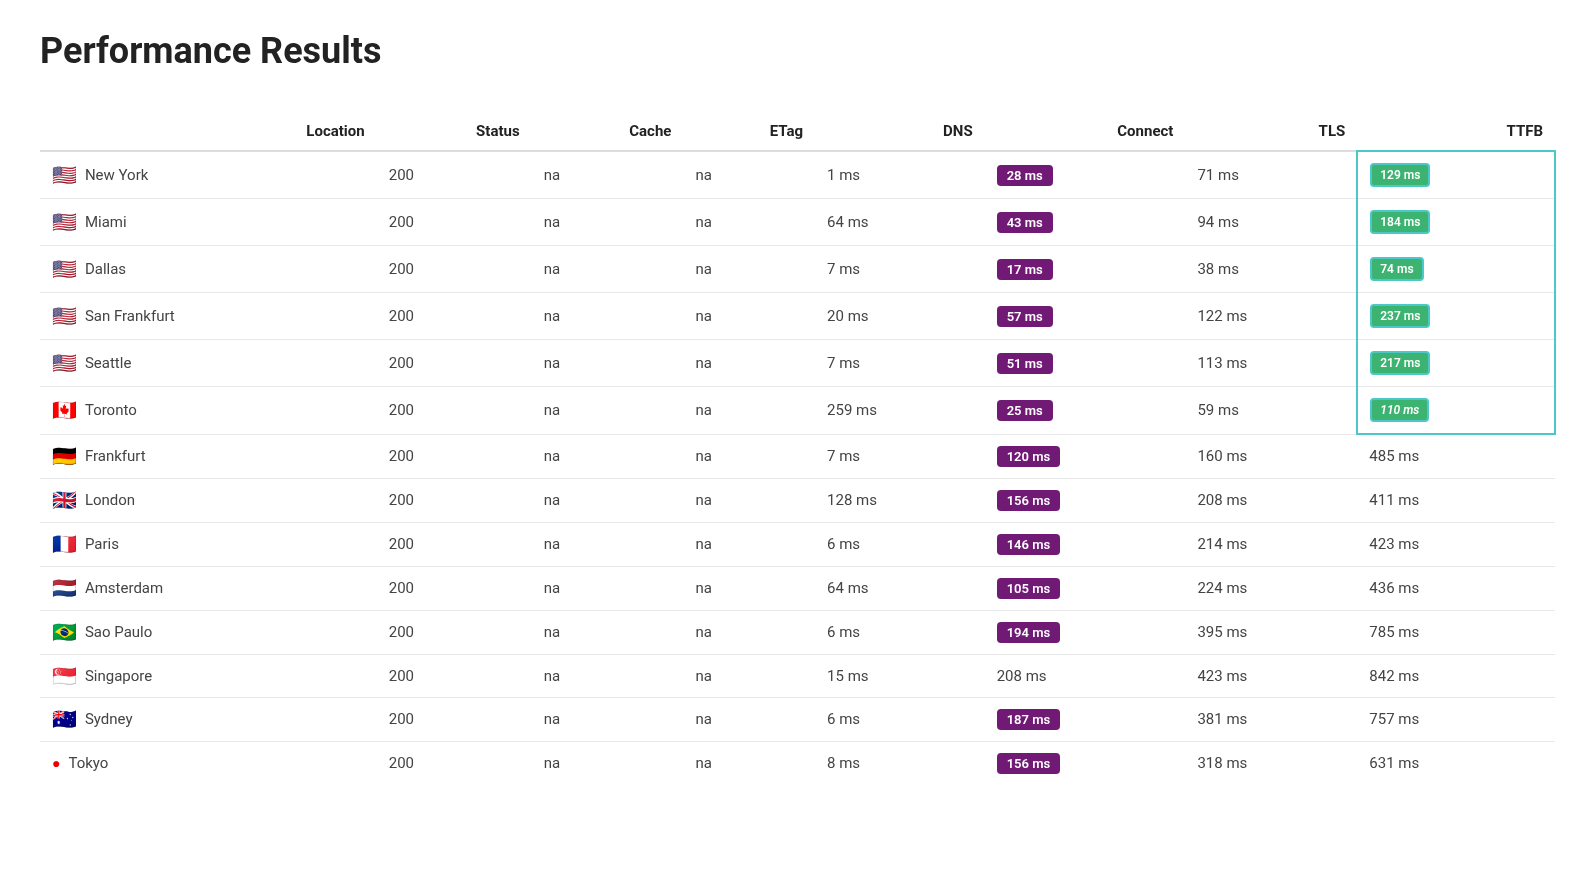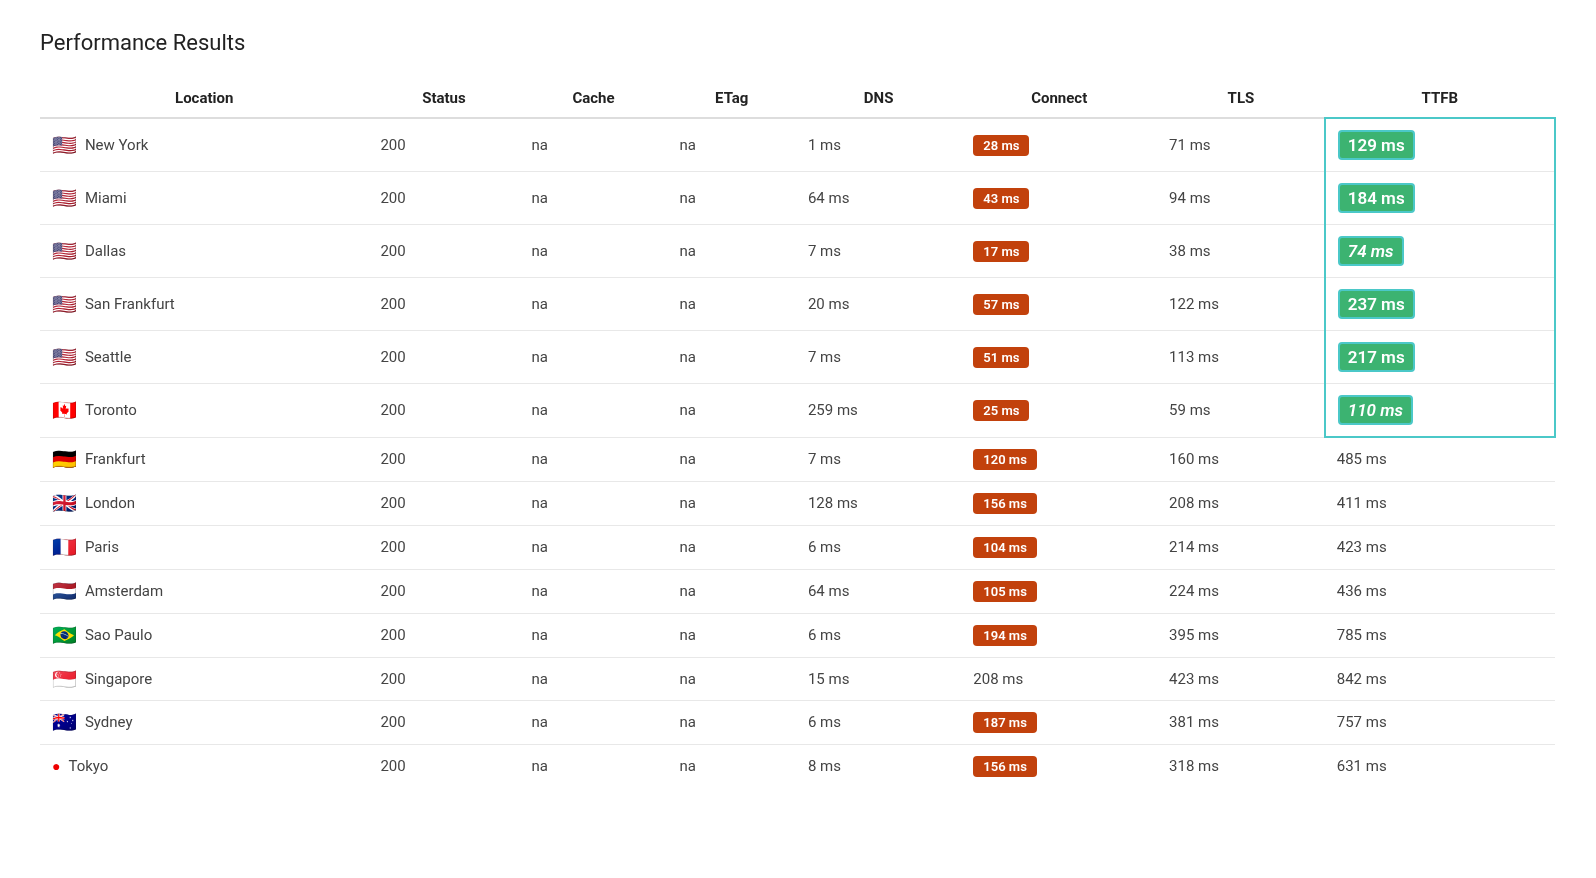--- a/index.html
+++ b/index.html
@@ -4,34 +4,34 @@
   <style>
     * { box-sizing: border-box; margin: 0; padding: 0; }
     body {
       font-family: -apple-system, BlinkMacSystemFont, "Segoe UI", Roboto, sans-serif;
       background: #fff;
       color: #333;
       padding: 30px 40px;
       font-size: 15px;
     }
     h1 {
-      font-size: 22px;
-      font-weight: 400;
-      margin-bottom: 24px;
+      font-size: 36px;
+      font-weight: 700;
+      margin-bottom: 40px;
       color: #222;
     }
     table {
       width: 100%;
       border-collapse: collapse;
     }
     thead tr {
       border-bottom: 2px solid #ddd;
     }
     th {
-      text-align: center;
+      text-align: right;
       padding: 10px 12px;
       font-weight: 700;
       font-size: 15px;
       color: #222;
     }
     tbody tr {
       border-bottom: 1px solid #e8e8e8;
     }
     tbody tr:last-child {
       border-bottom: none;
@@ -45,33 +45,33 @@
       display: flex;
       align-items: center;
       gap: 8px;
     }
     .flag {
       font-size: 20px;
       line-height: 1;
     }
     .badge-green {
       display: inline-block;
-      background-color: #c2410c;
+      background-color: #701a75;
       color: #fff;
       border-radius: 4px;
       padding: 3px 10px;
       font-size: 13px;
       font-weight: 600;
       white-space: nowrap;
     }
     .ttfb-highlighted {
       border: 2.5px solid #4bc8c8;
       border-radius: 4px;
       padding: 3px 8px;
-      font-size: 17px;
+      font-size: 12px;
       font-weight: 600;
       color: #fff;
       background-color: #3cb371;
       display: inline-block;
       white-space: nowrap;
     }
   </style>
 </head>
 <body>
 
@@ -127,21 +127,21 @@
             <span class="flag">🇺🇸</span>
             <span>Dallas</span>
           </div>
         </td>
         <td>200</td>
         <td>na</td>
         <td>na</td>
         <td>7 ms</td>
         <td><span class="badge-green">17 ms</span></td>
         <td>38 ms</td>
-        <td style="border-left: 2.5px solid rgb(75, 200, 200); border-right: 2.5px solid rgb(75, 200, 200); font-style: italic;"><span class="ttfb-highlighted">74 ms</span></td>
+        <td style="border-left: 2.5px solid rgb(75, 200, 200); border-right: 2.5px solid rgb(75, 200, 200);"><span class="ttfb-highlighted">74 ms</span></td>
       </tr>
       <tr>
         <td>
           <div class="location-cell">
             <span class="flag">🇺🇸</span>
             <span>San Frankfurt</span>
           </div>
         </td>
         <td>200</td>
         <td>na</td>
@@ -215,21 +215,21 @@
         <td>
           <div class="location-cell">
             <span class="flag">🇫🇷</span>
             <span>Paris</span>
           </div>
         </td>
         <td>200</td>
         <td>na</td>
         <td>na</td>
         <td>6 ms</td>
-        <td><span class="badge-green">104 ms</span></td>
+        <td><span class="badge-green">146 ms</span></td>
         <td>214 ms</td>
         <td>423 ms</td>
       </tr>
       <tr>
         <td>
           <div class="location-cell">
             <span class="flag">🇳🇱</span>
             <span>Amsterdam</span>
           </div>
         </td>

